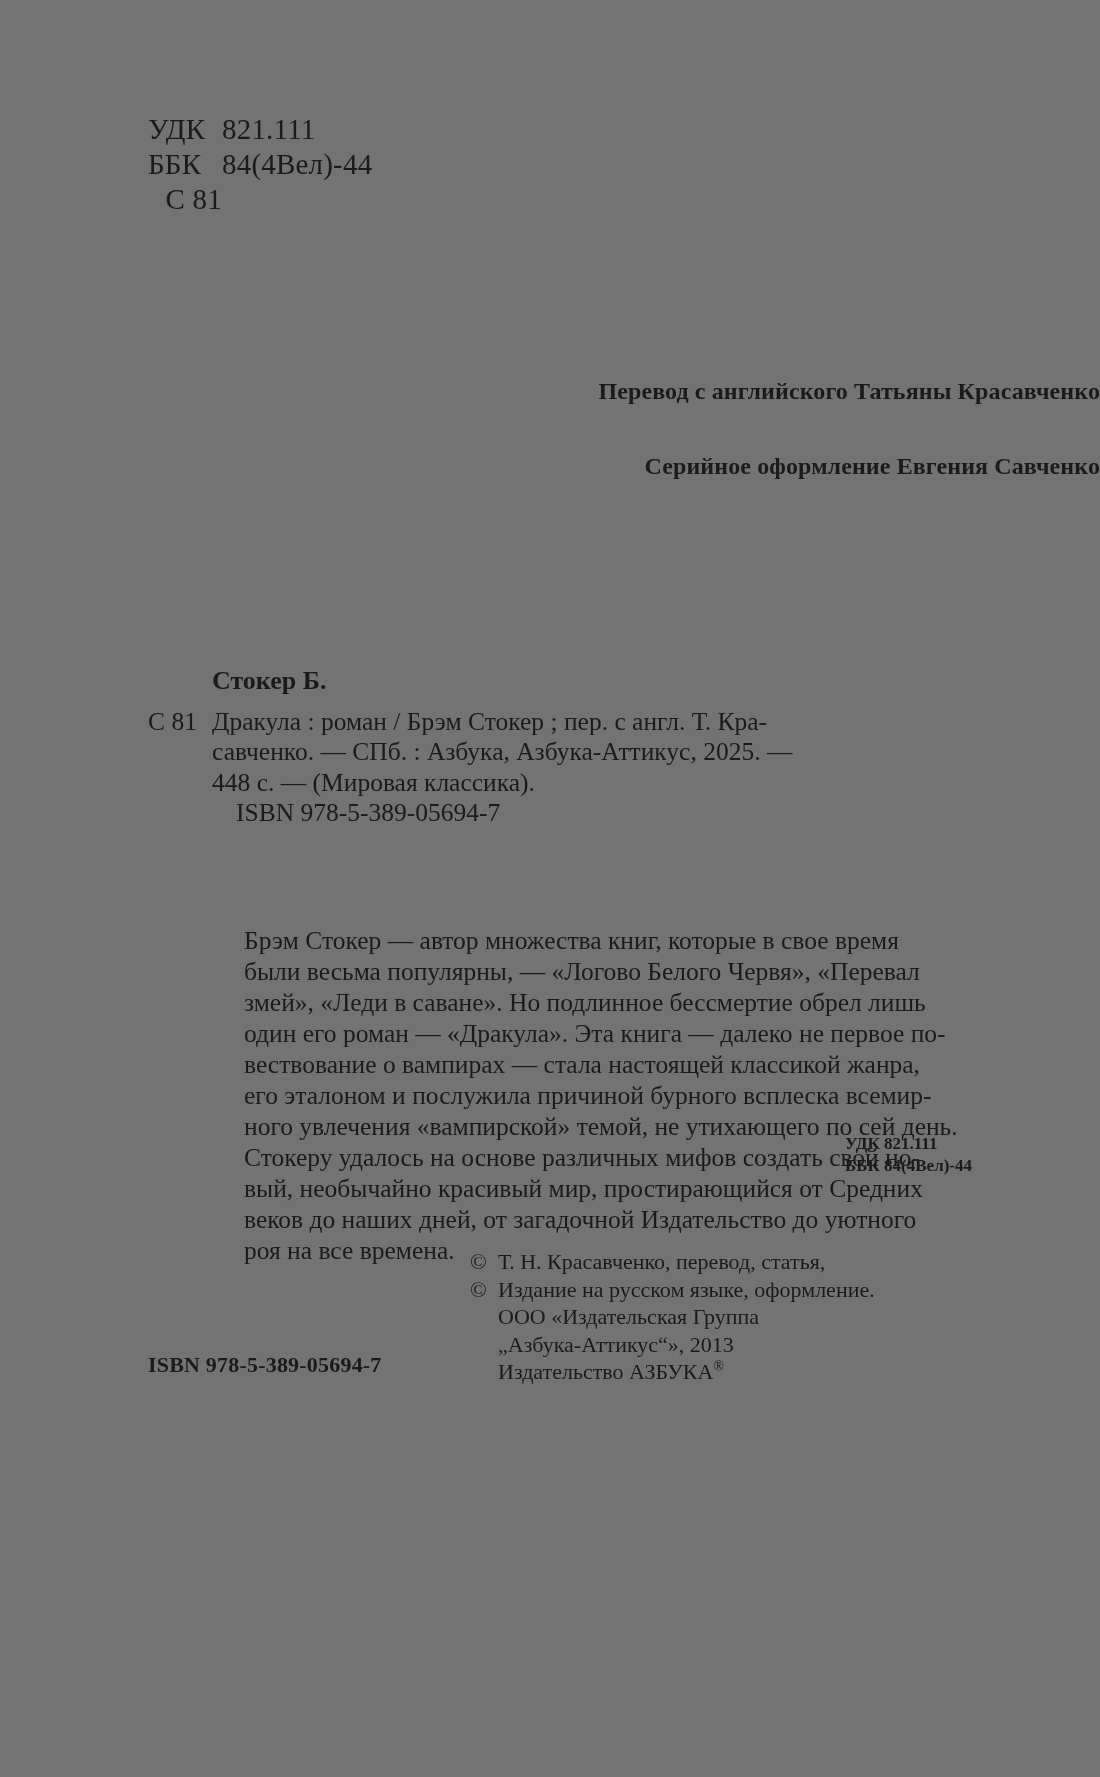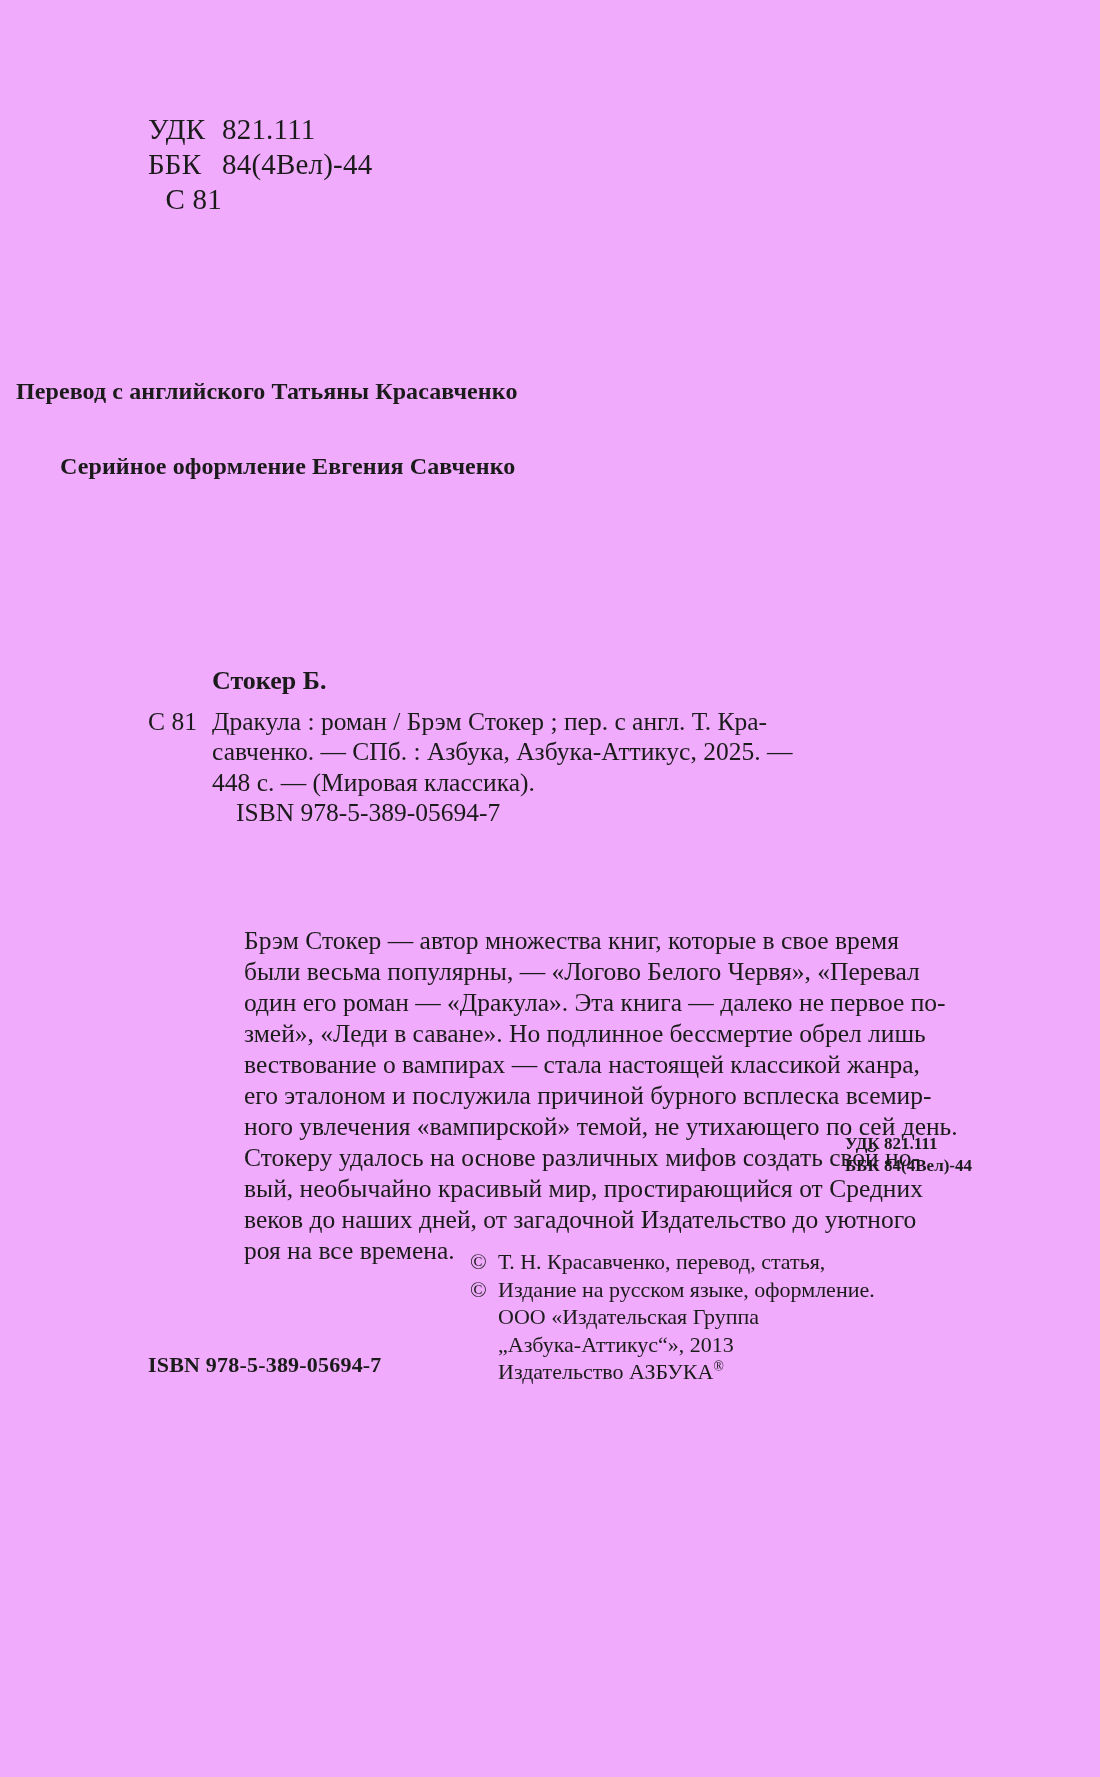--- a/index.html
+++ b/index.html
@@ -13,21 +13,21 @@
     height: 1777px;
     position: relative;
     font-family: "Liberation Serif", "DejaVu Serif", serif;
     color: #1b1b1b;
     overflow: hidden;
   }
 
   .page {
     position: absolute;
     inset: 0;
-    background: #f0abfc;
+    background: #737373;
   }
 
   
   .classif {
     position: absolute;
     left: 148px;
     top: 112px;
     font-size: 29px;
     line-height: 35px;
     letter-spacing: 0.2px;
@@ -42,24 +42,24 @@
   .classif .code-only {
     display: inline-block;
     width: 74px;
     text-align: right;
     padding-right: 0;
   }
 
   
   .credits {
     position: absolute;
-    left: 16px;
+    left: 4px;
     right: 0;
     top: 378px;
-    text-align: left;
+    text-align: right;
   }
   .credit-line {
     font-size: 24px;
     font-weight: bold;
     letter-spacing: 0.1px;
     margin: 0;
   }
   .credit-line.second {
     margin-top: 48px;
     padding-left: 44px;
@@ -192,22 +192,22 @@
       <div class="desc-line">савченко. — СПб. : Азбука, Азбука-Аттикус, 2025. —</div>
       <div class="desc-line">448 с. — (Мировая классика).</div>
       <div class="isbn-line">ISBN 978-5-389-05694-7</div>
     </div>
   </div>
 
   <div class="annotation">
     <p>
       <span class="l" style="text-indent:32px;display:block;">Брэм Стокер — автор множества книг, которые в свое время</span>
       <span class="l">были весьма популярны, — «Логово Белого Червя», «Перевал</span>
+      <span class="l">змей», «Леди в саване». Но подлинное бессмертие обрел лишь</span>
       <span class="l">один его роман — «Дракула». Эта книга — далеко не первое по-</span>
-      <span class="l">змей», «Леди в саване». Но подлинное бессмертие обрел лишь</span>
       <span class="l">вествование о вампирах — стала настоящей классикой жанра,</span>
       <span class="l">его эталоном и послужила причиной бурного всплеска всемир-</span>
       <span class="l">ного увлечения «вампирской» темой, не утихающего по сей день.</span>
       <span class="l">Стокеру удалось на основе различных мифов создать свой но-</span>
       <span class="l">вый, необычайно красивый мир, простирающийся от Средних</span>
       <span class="l">веков до наших дней, от загадочной Издательство до уютного</span>
       <span class="l">роя на все времена.</span>
     </p>
   </div>
 

